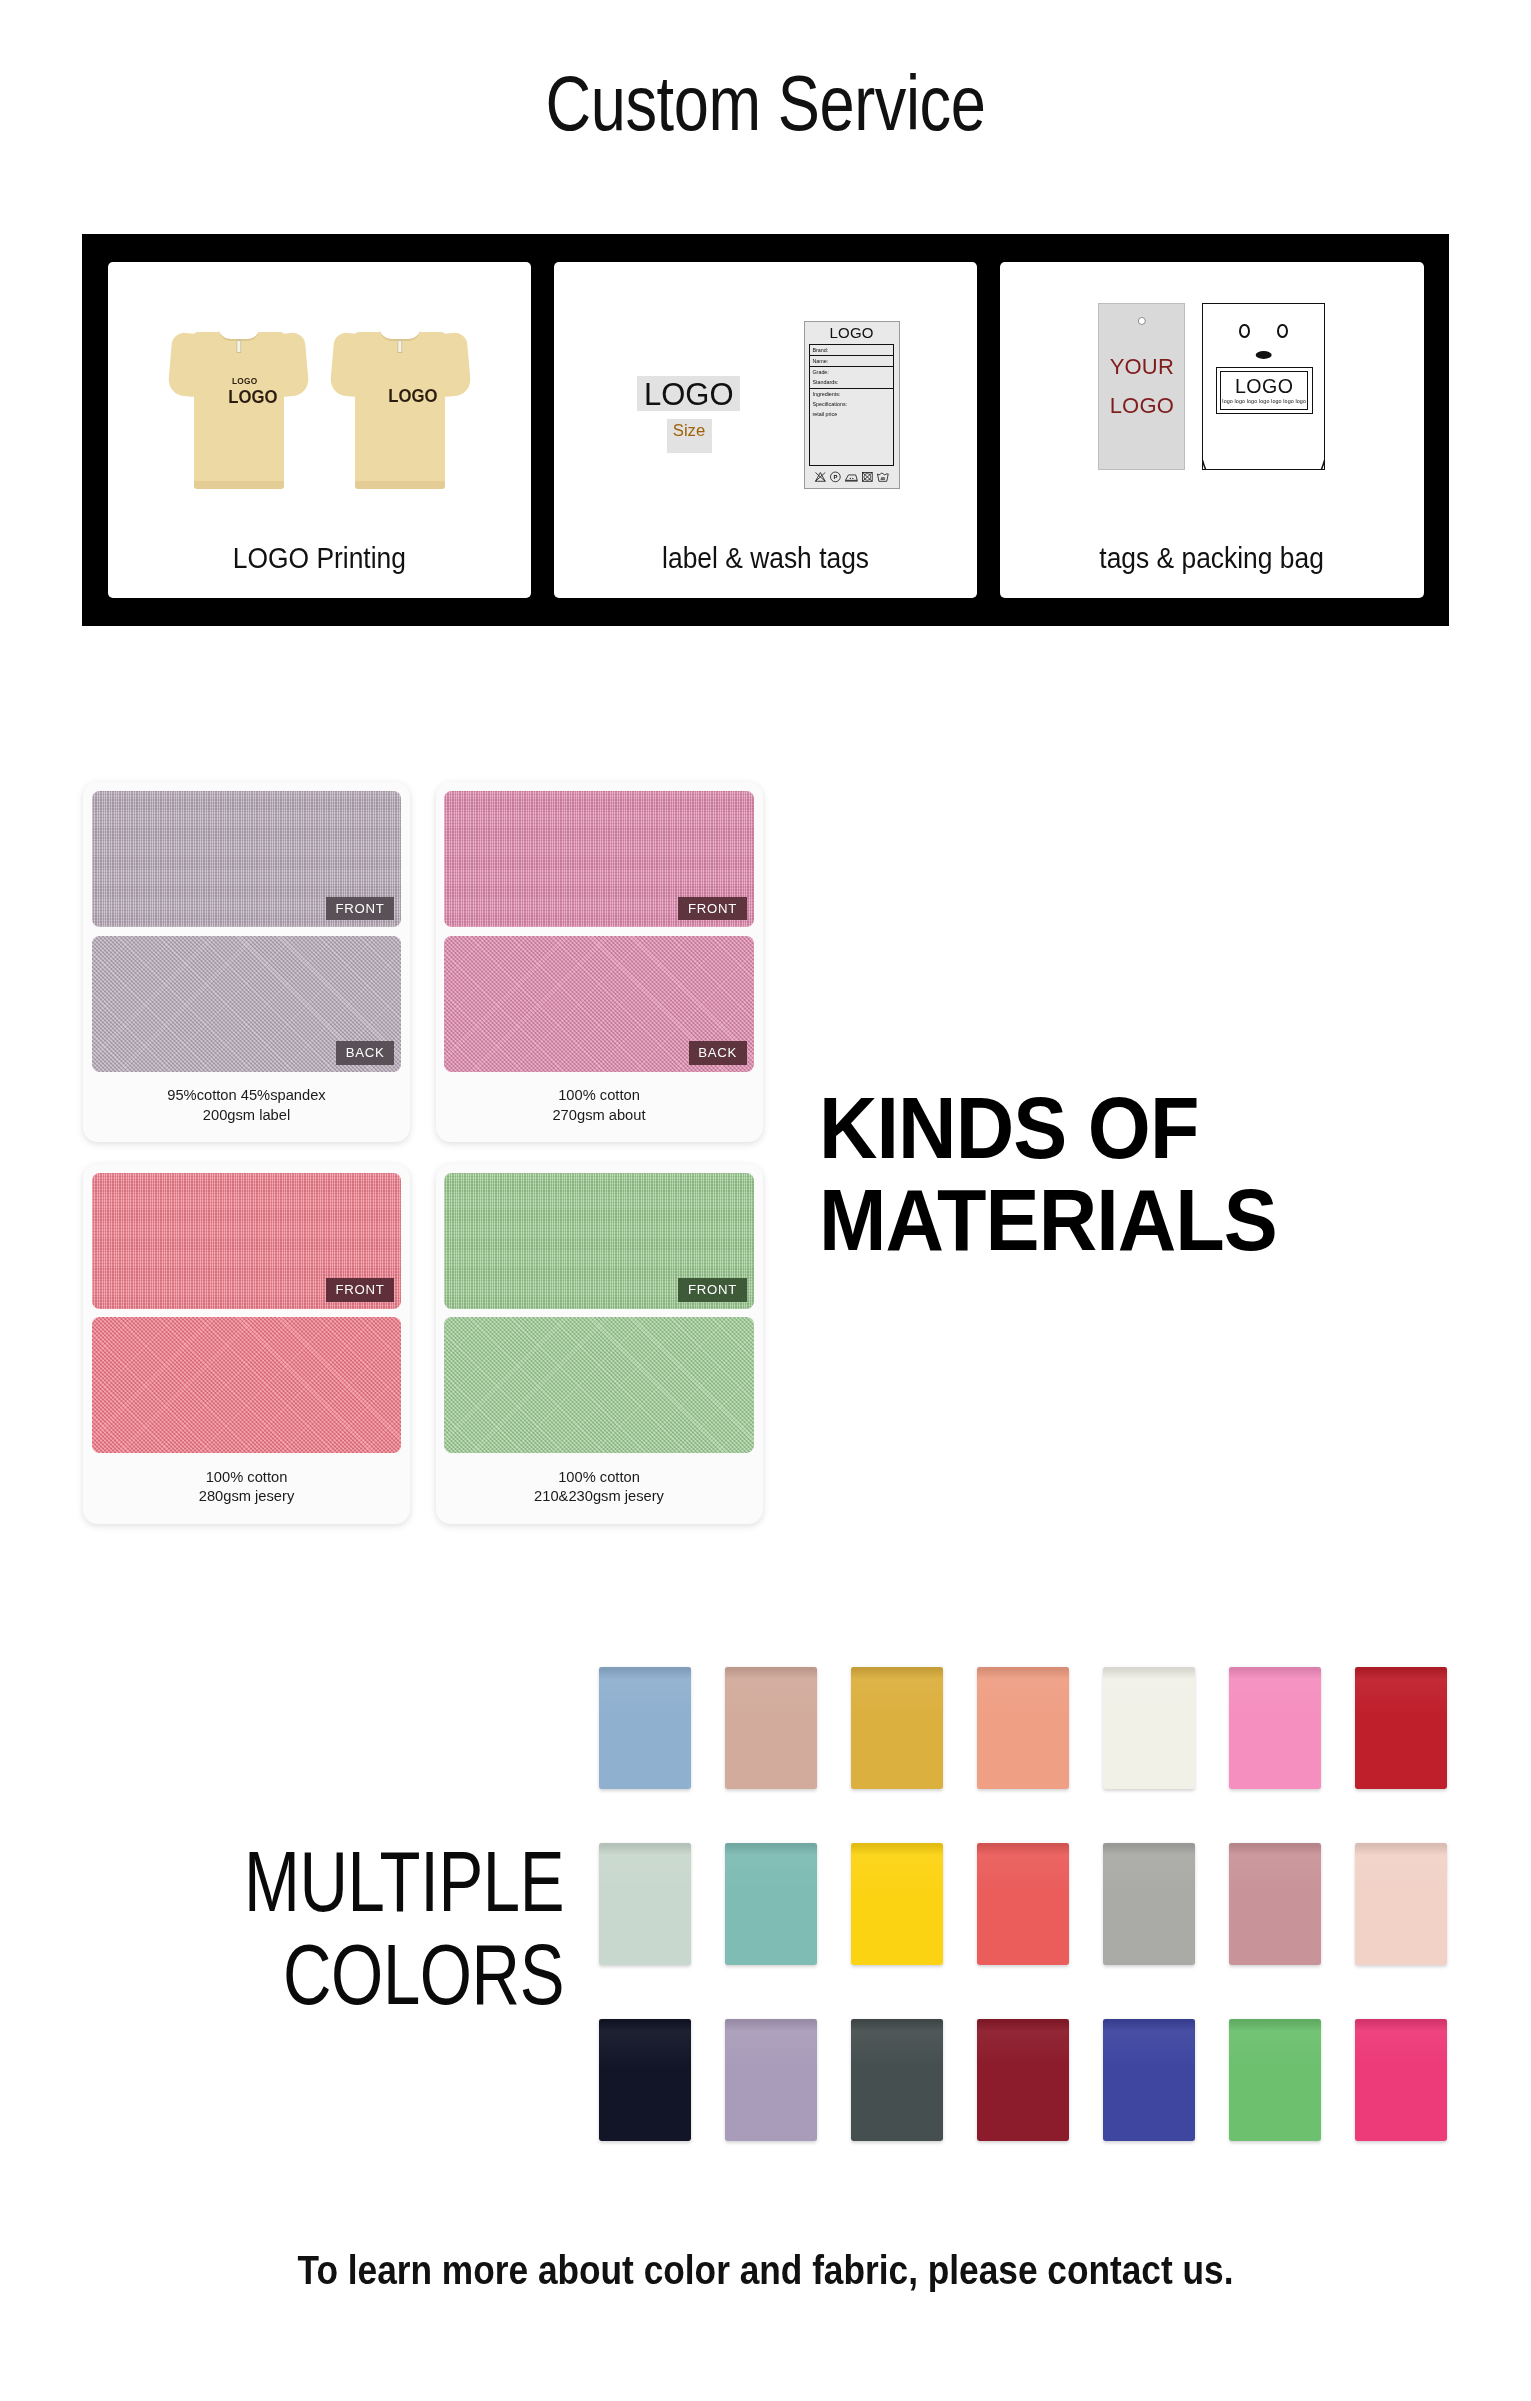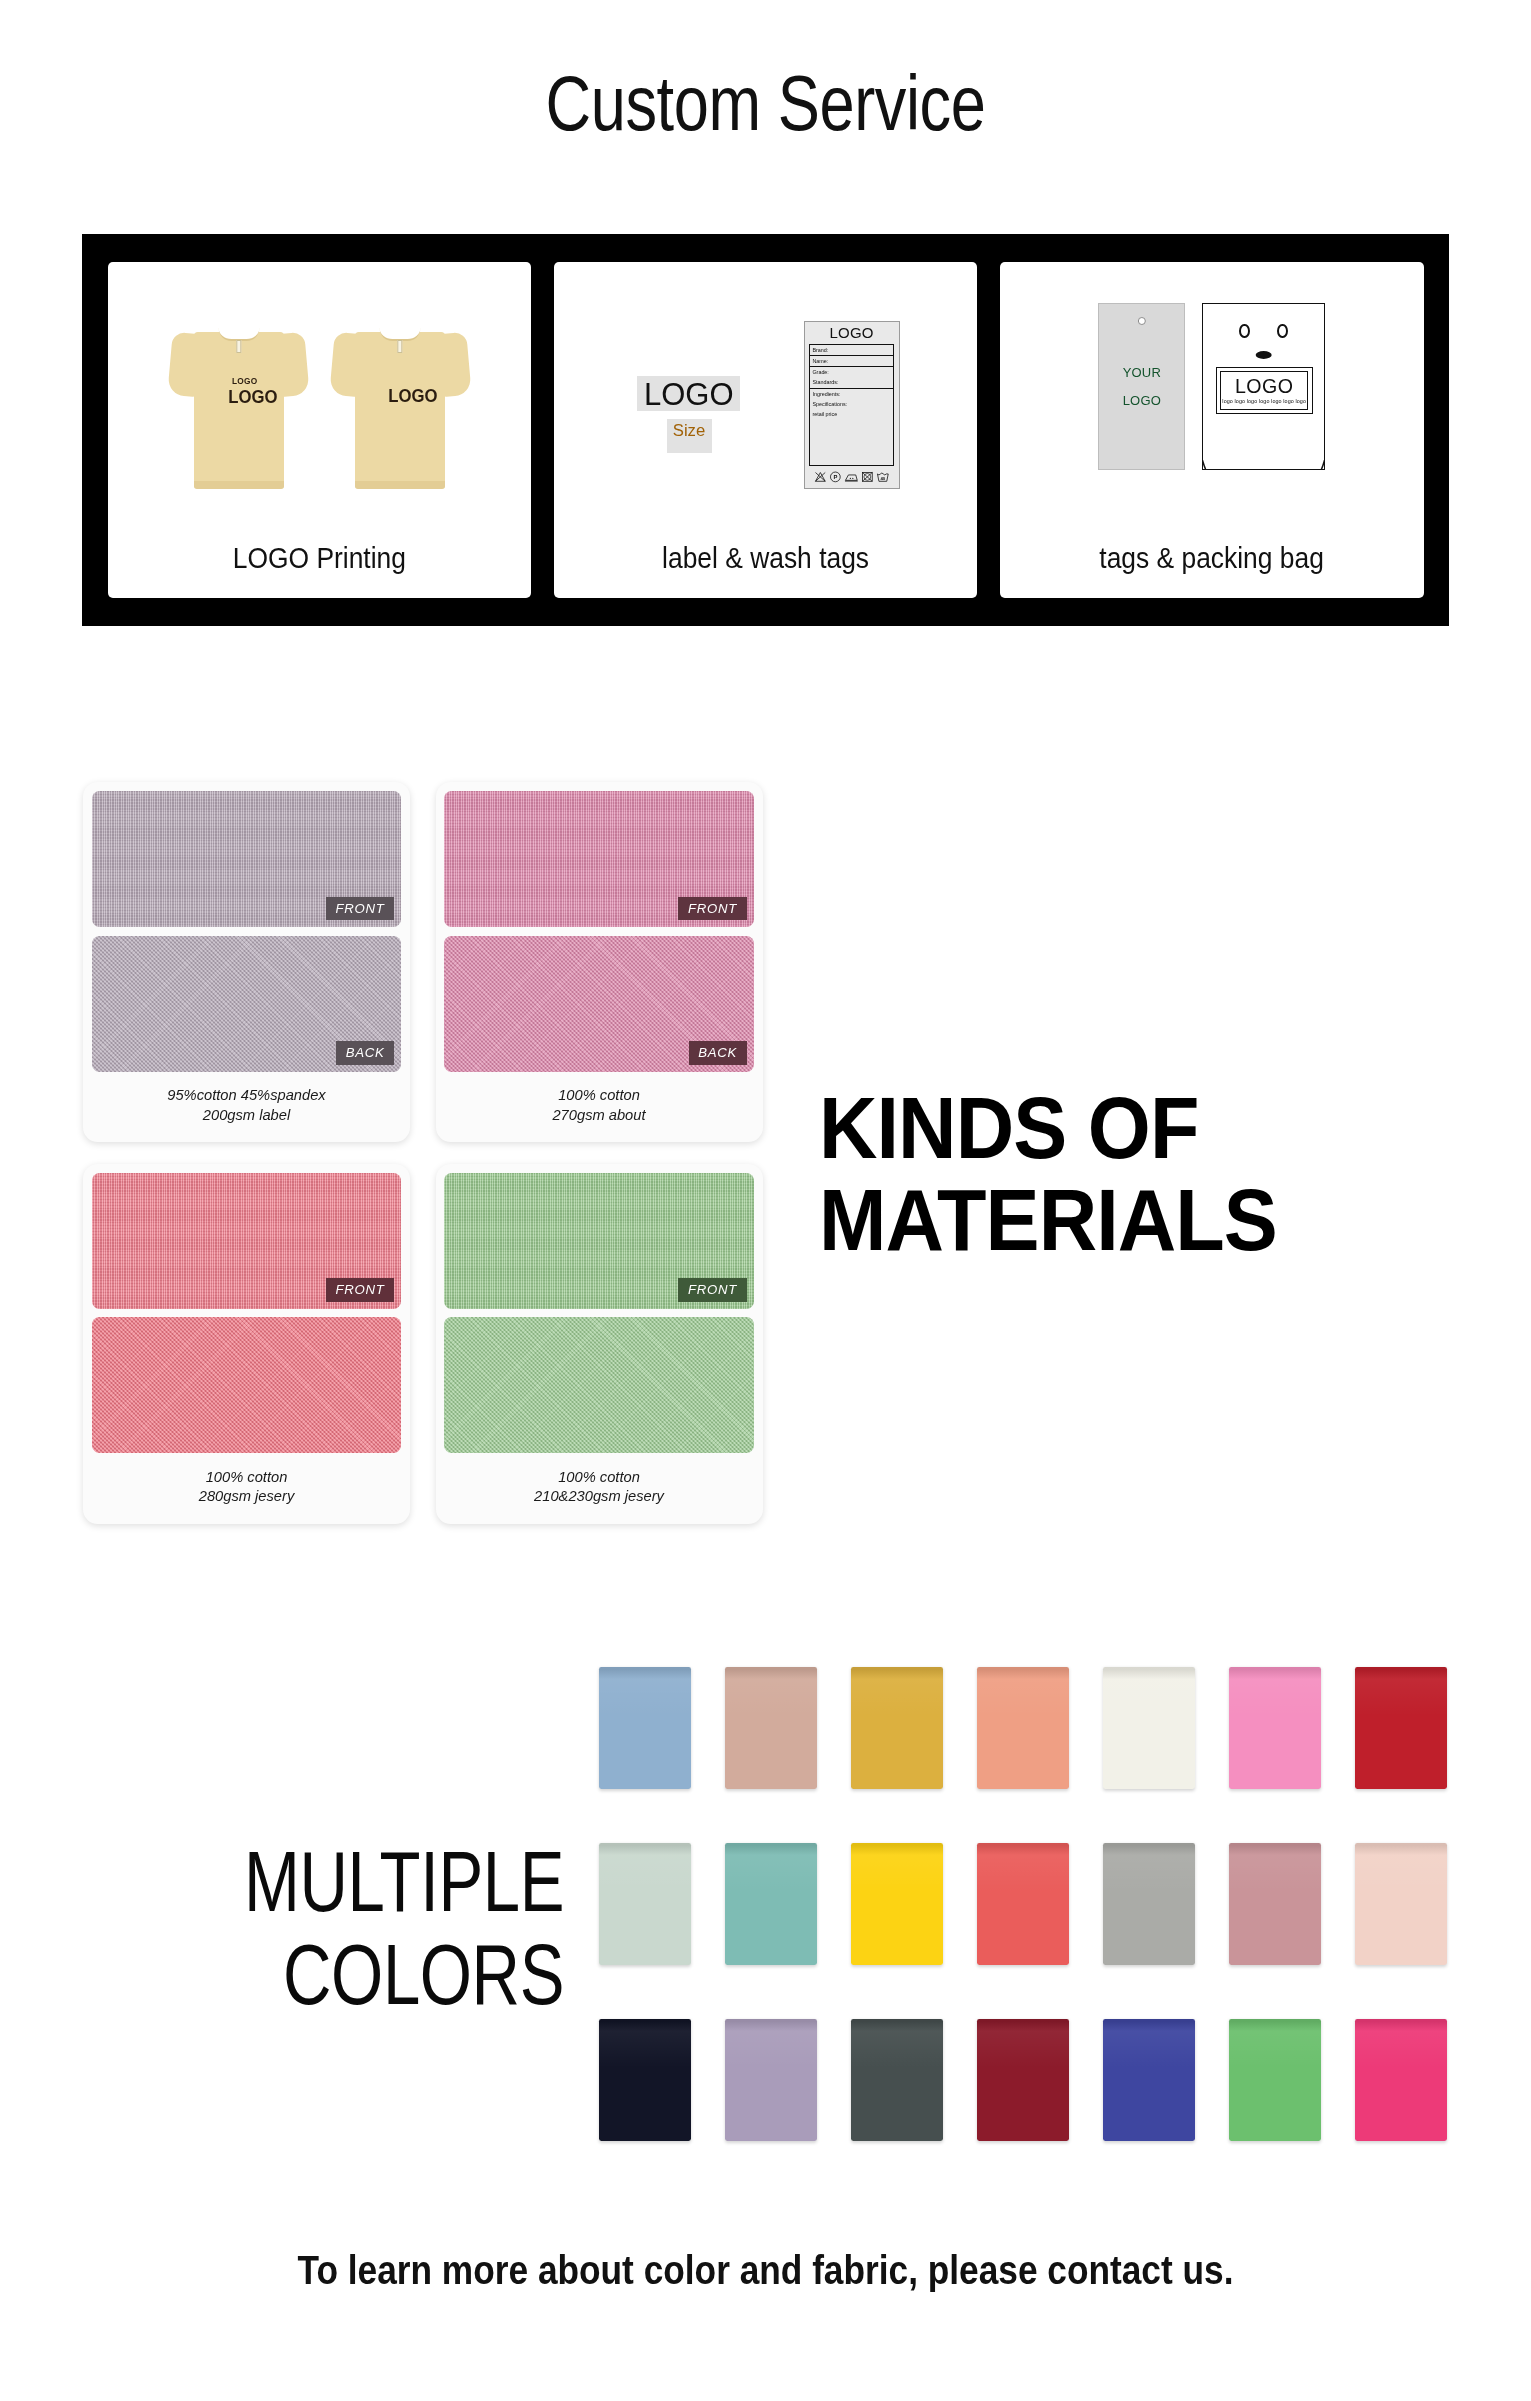--- a/index.html
+++ b/index.html
@@ -152,21 +152,21 @@
     background: #d9d9d9; border: 0.7px solid #bdbdbd;
     position: relative;
     display: flex; flex-direction: column; align-items: center; justify-content: center;
     gap: 12.7px;
   }
   .hangtag-hole {
     position: absolute; left: 50%; top: 12.7px; transform: translateX(-50%);
     width: 8.3px; height: 8.3px; border-radius: 50%;
     background: #fff; border: 0.7px solid #8d8d8d;
   }
-  .hangtag .ht-line { font-size: 13px; color: #14532d; letter-spacing: 0.2px; }
+  .hangtag .ht-line { font-size: 22px; color: #7f1d1d; letter-spacing: 0.2px; }
 
   .packbag {
     width: 123px; height: 167px;
     background: #fff; border: 1.2px solid #111;
     position: relative; overflow: hidden;
   }
   .pb-eye {
     position: absolute; top: 19.6px; width: 10.8px; height: 14.7px;
     border: 2.9px solid #111; border-radius: 50%; background: #fff;
   }
@@ -196,21 +196,21 @@
   .pb-logobox-in .big { font-size: 19.6px; color: #111; line-height: 0.98; letter-spacing: 0.5px; }
   .pb-logobox-in .small { font-size: 5.4px; color: #111; margin-top: 1.5px; letter-spacing: 0.1px; white-space: nowrap; }
 
   
   .fabric-section { position: absolute; left: 0; top: 782px; width: 1531px; height: 804px; }
   .fabric-grid {
     position: absolute; left: 83px; top: 0;
     display: grid;
     grid-template-columns: 327px 327px;
     grid-template-rows: 372px 392px;
-    column-gap: 25.5px; row-gap: 9.8px; font-style: italic;
+    column-gap: 25.5px; row-gap: 9.8px;
   }
   .fabric-card {
     background: #fbfbfb;
     border-radius: 14.7px;
     box-shadow: 0 2px 7.8px rgba(0,0,0,0.13);
     padding: 8.8px 8.8px 0;
     display: flex; flex-direction: column;
     height: 360px;
   }
   .swatch {

